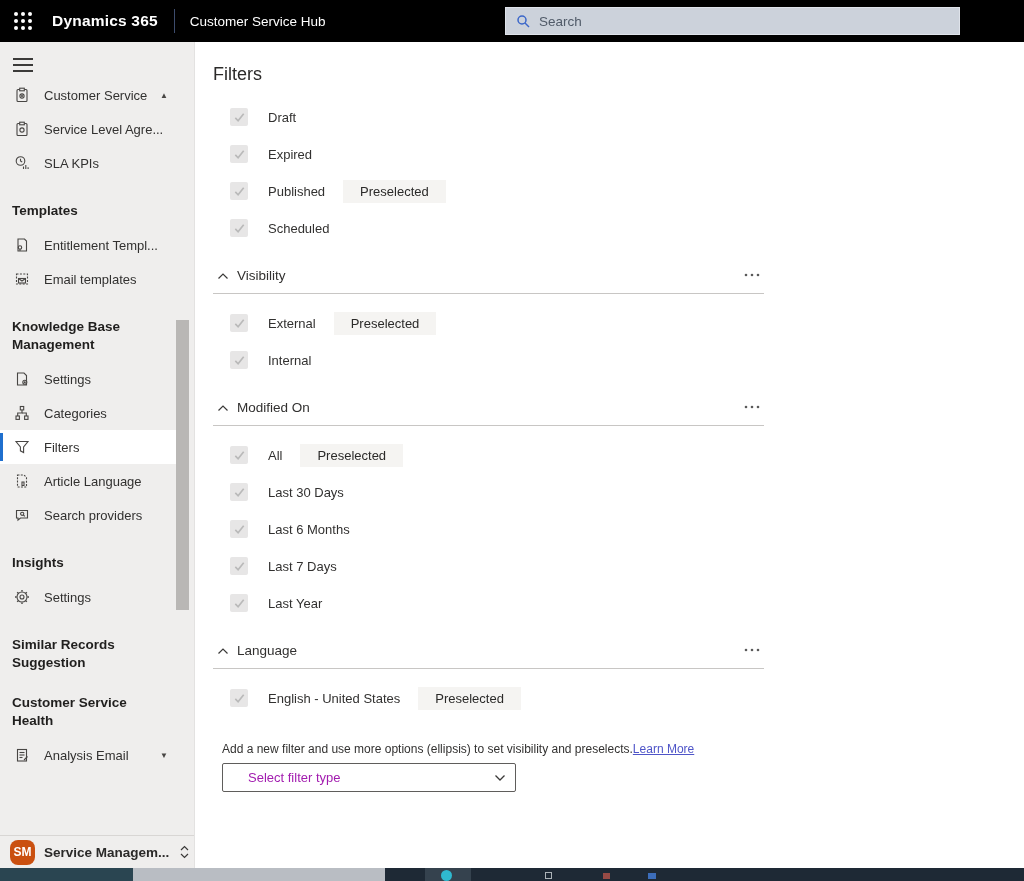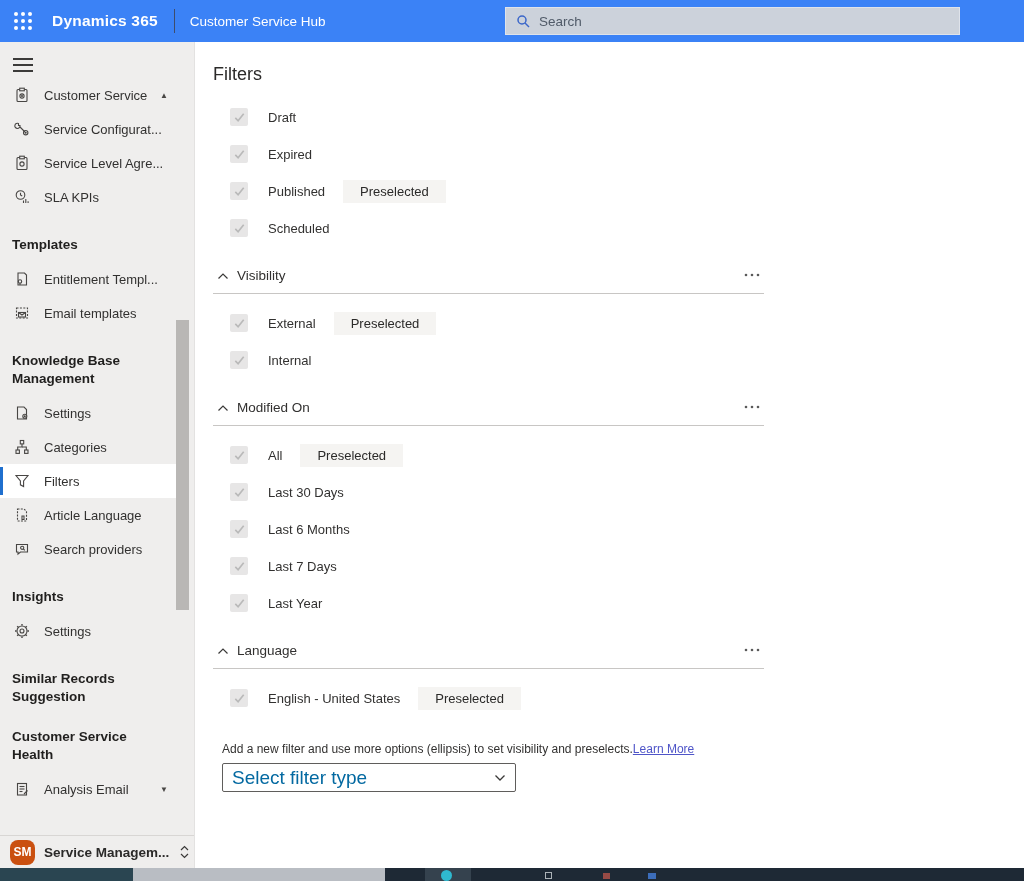--- a/index.html
+++ b/index.html
@@ -1,21 +1,21 @@
 <!DOCTYPE html>
 <html><head>
 <meta charset="utf-8">
 <style>
   * { margin:0; padding:0; box-sizing:border-box; }
   html,body { width:1024px; height:881px; overflow:hidden; }
   body { font-family:"Liberation Sans","DejaVu Sans",sans-serif; background:#fff; color:#323130; }
   .screen { position:relative; width:1024px; height:881px; overflow:hidden; }
 
   
-  .topbar { height:42px; background:#3b82f6; display:flex; align-items:center; color:#fff; }
+  .topbar { height:42px; background:#000000; display:flex; align-items:center; color:#fff; }
   .waffle { width:46px; height:42px; display:flex; align-items:center; justify-content:center; cursor:pointer; }
   .waffle-grid { display:grid; grid-template-columns:repeat(3,4px); grid-template-rows:repeat(3,4px); gap:3px; }
   .waffle-grid span { width:4px; height:4px; background:#fff; border-radius:50%; }
   .brand { font-size:15.5px; font-weight:700; letter-spacing:.2px; margin:0 16px 0 6px; white-space:nowrap; }
   .top-divider { width:1px; height:24px; background:#3d4c6d; margin-right:15px; }
   .appname { font-size:13.5px; font-weight:400; white-space:nowrap; }
   .searchbox { position:absolute; left:505px; top:7px; width:455px; height:28px; background:#ccd2db;
     border:1px solid #dfe3ea; display:flex; align-items:center; padding-left:10px; gap:8px; }
   .searchbox .ph { font-size:13.5px; color:#505a68; }
 
@@ -55,21 +55,21 @@
   .sec-head .chev { margin:2px 8px 0 4px; }
   .sec-head .name { font-size:13.5px; color:#323130; }
   .sec-head .more { margin-left:auto; cursor:pointer; padding:2px 4px; }
   .sec-rule { border:none; border-top:1px solid #c8c6c4; margin-top:7px; }
   .sec-rows { margin-top:17px; }
   .bottom-area { margin:32px 0 0 9px; }
   .help { font-size:12px; color:#323130; }
   .help a { color:#4f55c8; text-decoration:underline; cursor:pointer; }
   .select { margin-top:7px; width:294px; height:29px; border:1px solid #5f5d5b; border-radius:2px; background:#fff;
     display:flex; align-items:center; justify-content:space-between; padding:0 9px; cursor:pointer; }
-  .select .val { font-size:19px; color:#0369a1; }
+  .select .val { font-size:13px; color:#a21caf;margin-left:16px; }
 
   
   .taskbar { position:absolute; left:0; right:0; bottom:0; height:13px; background:#1e2935; }
   .tb-seg1 { position:absolute; left:0; width:133px; top:0; bottom:0; background:#2a4551; }
   .tb-seg2 { position:absolute; left:133px; width:252px; top:0; bottom:0; background:#b9bdc3; }
   .tb-btn  { position:absolute; left:425px; width:46px; top:0; bottom:0; background:#35424e; }
   .tb-circle { position:absolute; left:441px; top:2px; width:11px; height:11px; border-radius:50%; background:#2fb9cf; }
   .tb-ico1 { position:absolute; left:545px; top:4px; width:7px; height:7px; border:1px solid #cfd4d8; opacity:.8; }
   .tb-ico2 { position:absolute; left:603px; top:5px; width:7px; height:6px; background:#b5524a; opacity:.8; }
   .tb-ico3 { position:absolute; left:648px; top:5px; width:8px; height:6px; background:#3f74c9; opacity:.9; }
@@ -125,31 +125,20 @@
               <circle cx="8" cy="9" r="2.1"></circle>
                 <circle cx="8" cy="9" r="0.5"></circle>
             </svg>
           </span>
           <span class="lbl">Customer Service ...</span>
           <span class="caret caret-up"></span>
         </div>
         <div class="nav-item">
           <span class="icon">
             <svg width="16" height="16" viewBox="0 0 16 16" fill="none" stroke="#484644" stroke-width="1.1">
-              <path d="M6 4.5 A2.6 2.6 0 1 1 4.5 2.5 L4.5 4.5 Z"></path>
-                <line x1="6" y1="6" x2="11" y2="11"></line>
-              <circle cx="11.7" cy="11.7" r="2.2"></circle>
-                <circle cx="11.7" cy="11.7" r="0.5"></circle>
-            </svg>
-          </span>
-          <span class="lbl">Service Configurat...</span>
-        </div>
-        <div class="nav-item">
-          <span class="icon">
-            <svg width="16" height="16" viewBox="0 0 16 16" fill="none" stroke="#484644" stroke-width="1.1">
               <rect x="3" y="2.5" width="10" height="12" rx="1"></rect>
                 <rect x="5.7" y="1.2" width="4.6" height="2.6" fill="#efeeed"></rect>
               <circle cx="8" cy="9" r="2.1"></circle>
             </svg>
           </span>
           <span class="lbl">Service Level Agre...</span>
         </div>
         <div class="nav-item">
           <span class="icon">
             <svg width="16" height="16" viewBox="0 0 16 16" fill="none" stroke="#484644" stroke-width="1.1">

